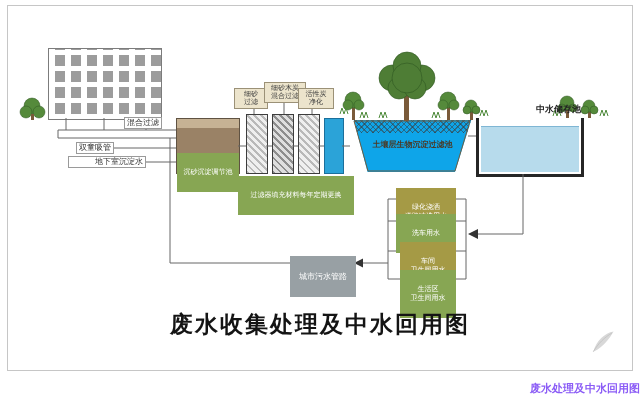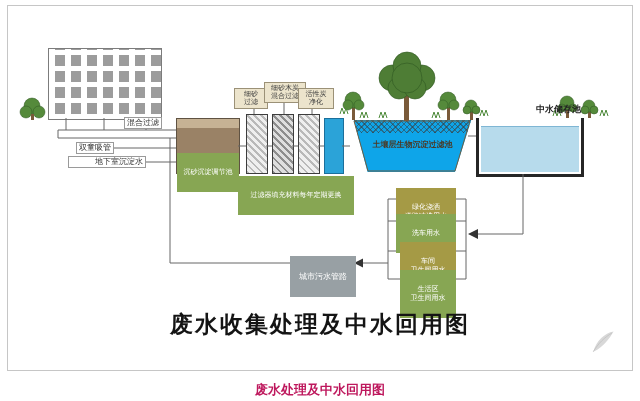--- a/index.html
+++ b/index.html
@@ -42,22 +42,22 @@
   .filter-tag{background:#ece4cc;border:1px solid #9b9177;color:#3c3c3c;font-size:7px;
     line-height:1.2;text-align:center;padding:1px;z-index:3;}
   .storage-title{left:488px;top:97px;font-size:9px;font-weight:bold;color:#222;z-index:3;margin-left:40px;}
   .use-box{width:56px;text-align:center;z-index:3;}
   .use-box .l{display:block;}
 
   .main-title{left:0;top:303px;width:100%;text-align:center;font-size:23px;font-weight:bold;
     color:#141414;letter-spacing:2px;z-index:3;}
   .watermark{right:16px;top:323px;display:flex;align-items:center;color:#cccccc;
     font-size:15px;font-weight:bold;letter-spacing:2px;z-index:3;}
-  .caption{position:absolute;left:0;top:381px;width:100%;text-align:center;
-    font-size:13px;font-weight:bold;color:#be185d;}
+  .caption{position:absolute;left:0;top:381px;width:100%;text-align:right;
+    font-size:11px;font-weight:bold;color:#8b5cf6;}
 
   svg.overlay{position:absolute;left:0;top:0;width:624px;height:364px;z-index:2;pointer-events:none;}
 </style>
 </head>
 <body>
 
 <div class="page">
   <div class="frame">
 
     <div class="abs building"></div>

